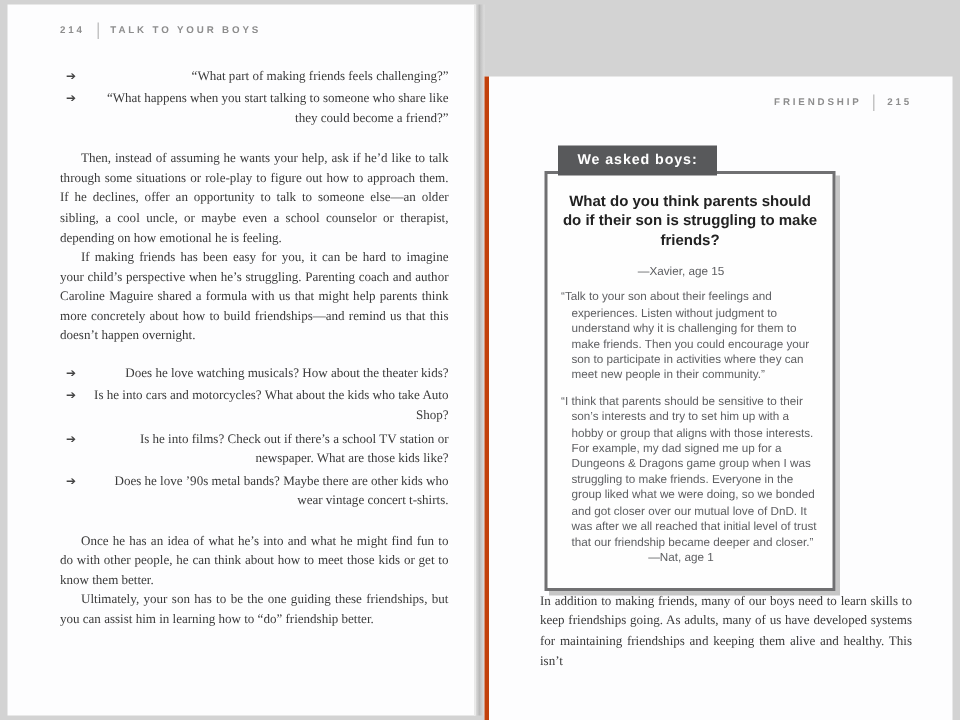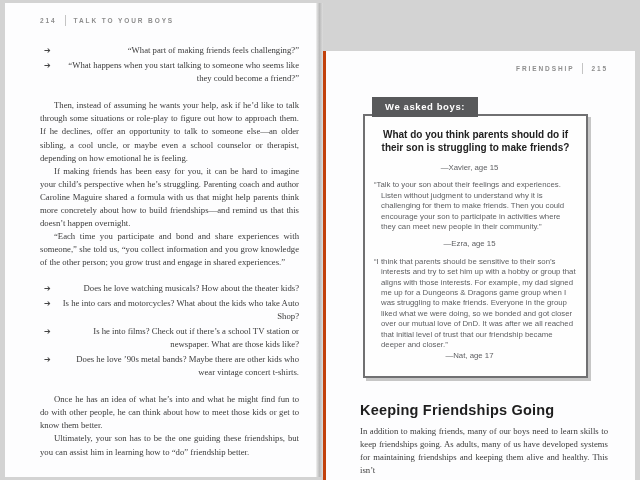--- a/index.html
+++ b/index.html
@@ -41,21 +41,21 @@
   
   .asked-label{
     display:inline-block;position:relative;z-index:2;
     margin:22px 0 -3px 12px;
     background:var(--label-bg,#58595b);color:#ffffff;
     font-family:"Liberation Sans", sans-serif;font-weight:bold;
     font-size:9.5px;letter-spacing:.6px;
     padding:4px 13px 5px;
   }
   .quote-box{
-    position:relative;margin-left:3px;width:225px;box-sizing:border-box;
+    position:relative;margin-left:3px;width:194px;box-sizing:border-box;
     background:#fefefe;
     border:2px solid var(--box-border,#707072);
     box-shadow:3px 3px 0 var(--box-shadow,#c6c6c6);
     padding:12px 9px 8px;
   }
   .q-title{
     font-family:"Liberation Sans", sans-serif;font-weight:bold;
     font-size:10px;line-height:13px;color:#222;
     text-align:center;max-width:198px;margin:0 auto 9px;
   }
@@ -96,33 +96,32 @@
     <div class="body-block">
       <div class="bullets">
 
           <div class="bullet-item">
             <span class="bullet-arrow">➔</span>
             <span class="bullet-text">“What part of making friends feels challenging?”</span>
           </div>
 
           <div class="bullet-item">
             <span class="bullet-arrow">➔</span>
-            <span class="bullet-text">“What happens when you start talking to someone who seems like they could become a friend?”</span>
+            <span class="bullet-text">“What happens when you start talking to someone who share like they could become a friend?”</span>
           </div>
         </div>
 
       <div class="mid-gap"></div>
 
       <div class="paras">
 
           <p>Then, instead of assuming he wants your help, ask if he’d like to talk through some situations or role-play to figure out how to approach them. If he declines, offer an opportunity to talk to someone else—an older sibling, a cool uncle, or maybe even a school counselor or therapist, depending on how emotional he is feeling.</p>
 
           <p>If making friends has been easy for you, it can be hard to imagine your child’s perspective when he’s struggling. Parenting coach and author Caroline Maguire shared a formula with us that might help parents think more concretely about how to build friendships—and remind us that this doesn’t happen overnight.</p>
 
-          <p>“Each time you participate and bond and share experiences with someone,” she told us, “you collect information and you grow knowledge of the other person; you grow trust and engage in shared experiences.”</p>
 
         </div>
 
       <div class="mid-gap"></div>
 
       <div class="bullets">
 
           <div class="bullet-item">
             <span class="bullet-arrow">➔</span>
             <span class="bullet-text">Does he love watching musicals? How about the theater kids?</span>
@@ -174,27 +173,25 @@
 
           <div class="quote">
             <div class="q-attr">—Xavier, age 15</div>
           </div>
 
           <div class="quote">
             <div class="q-text">“Talk to your son about their feelings and experiences. Listen without judgment to understand why it is challenging for them to make friends. Then you could encourage your son to participate in activities where they can meet new people in their community.”</div>
           </div>
 
           <div class="quote">
-            <div class="q-attr">—Ezra, age 15</div>
           </div>
 
           <div class="quote">
             <div class="q-text">“I think that parents should be sensitive to their son’s interests and try to set him up with a hobby or group that aligns with those interests. For example, my dad signed me up for a Dungeons &amp; Dragons game group when I was struggling to make friends. Everyone in the group liked what we were doing, so we bonded and got closer over our mutual love of DnD. It was after we all reached that initial level of trust that our friendship became deeper and closer.”</div>
-            <div class="q-attr">—Nat, age 17</div>
+            <div class="q-attr">—Nat, age 1</div>
           </div>
         </div>
     </div>
 
-    <h2 class="sec-head">Keeping Friendships Going</h2>
     <p class="sec-para">In addition to making friends, many of our boys need to learn skills to keep friendships going. As adults, many of us have developed systems for maintaining friendships and keeping them alive and healthy. This isn’t</p>
   </div>
 
 </div>
 
 </body></html>

